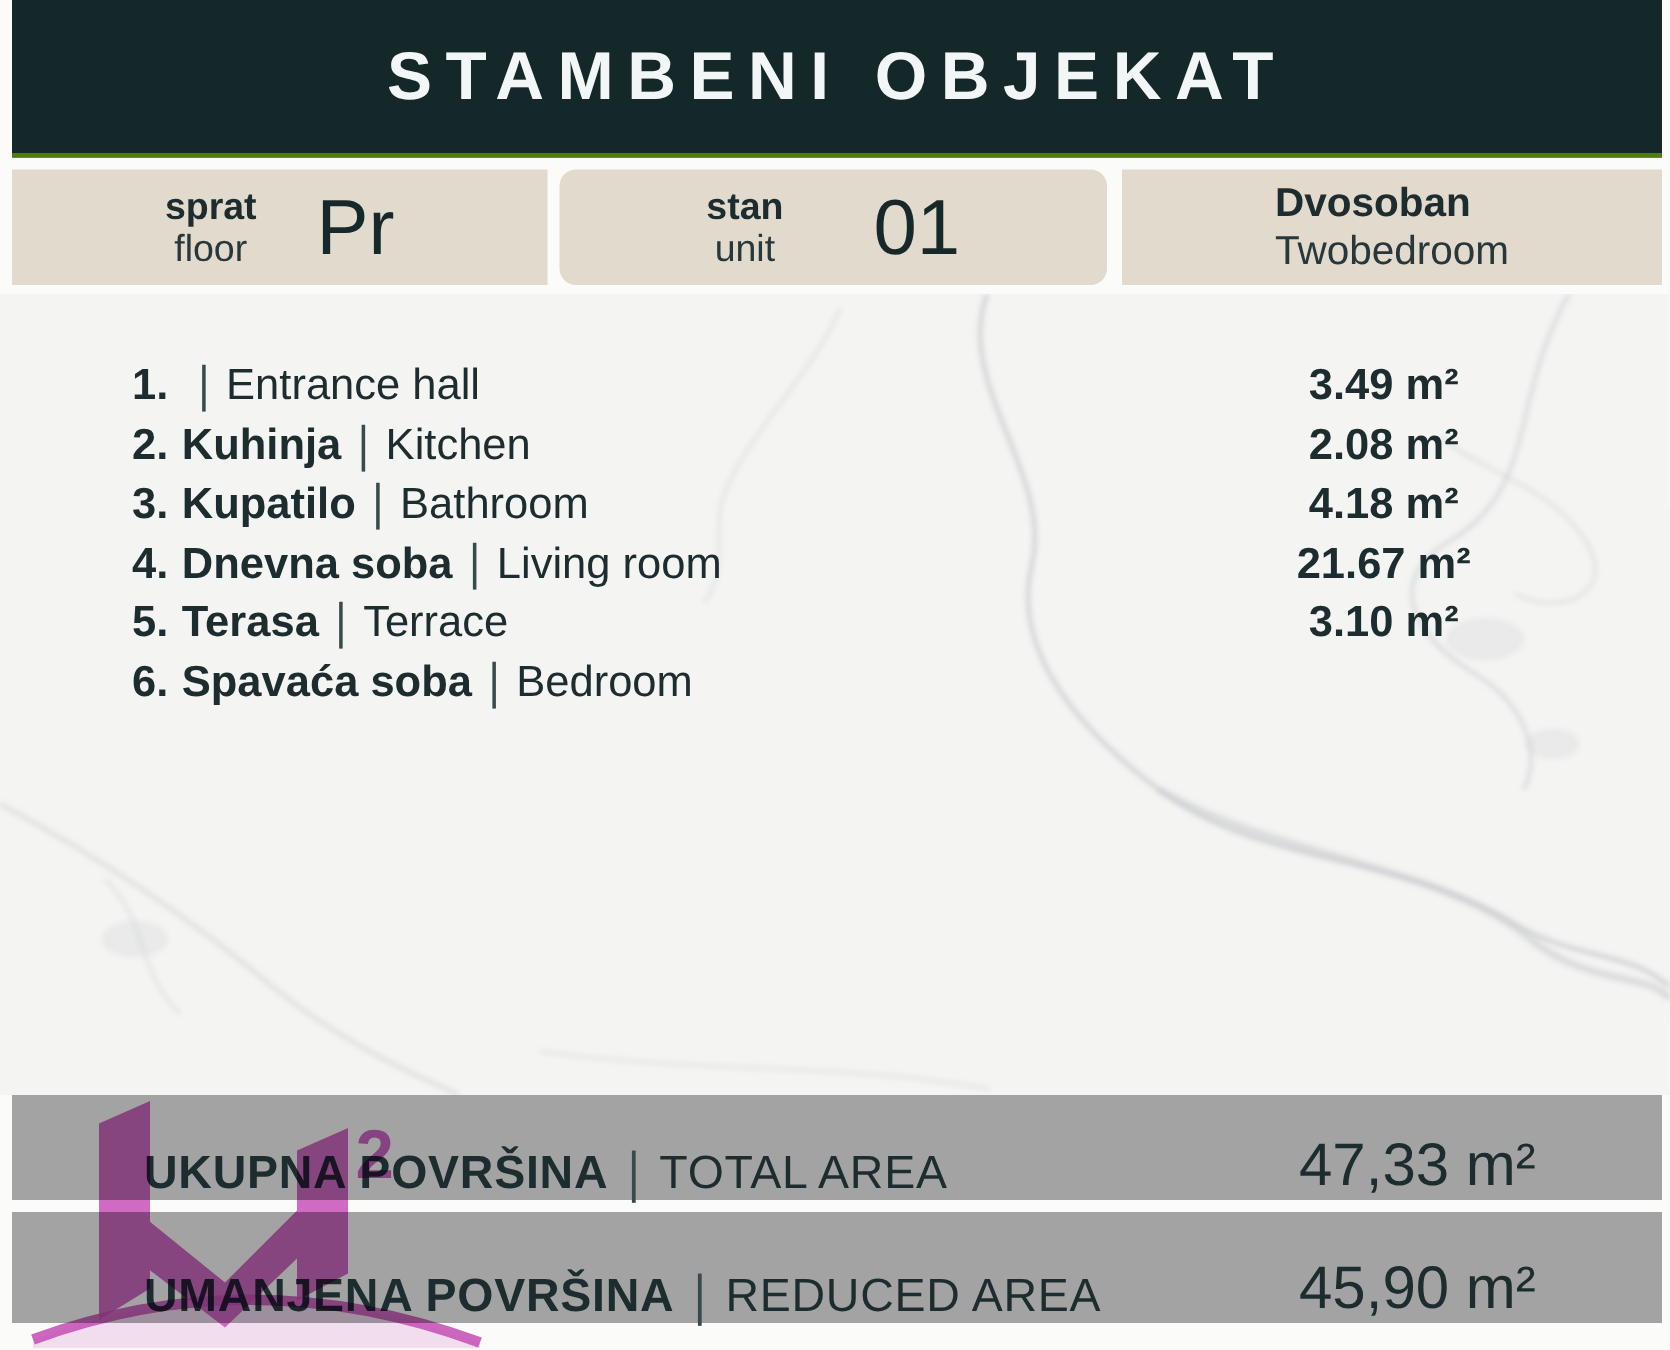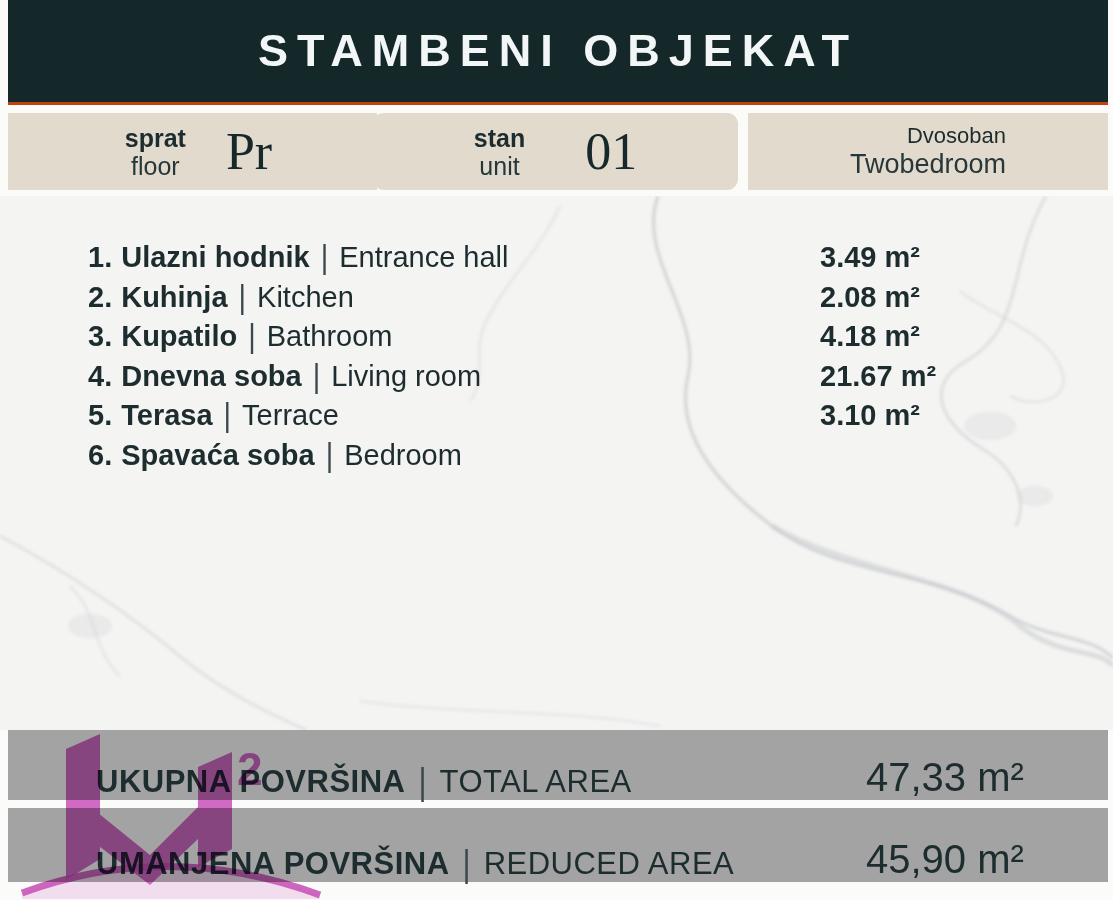--- a/index.html
+++ b/index.html
@@ -10,61 +10,61 @@
     color:#1d2c2e;
     overflow:hidden;
   }
   .page{position:relative;width:1113px;height:900px;}
 
   
   .topbar{
     position:absolute;left:8px;top:0;width:1100px;height:102px;
     background:#152829;
     display:flex;align-items:center;justify-content:center;
-    border-bottom:3px solid #c2410c;
+    border-bottom:3px solid #4d7c0f;
   }
   .topbar .title{
     color:#f3f6f6;font-size:45px;font-weight:bold;
     letter-spacing:9px;white-space:nowrap;
   }
 
   
   .info-box{
     position:absolute;top:113px;height:77px;
     background:#e1dacd;
     display:flex;align-items:center;justify-content:center;
   }
-  .box-floor{left:8px;width:357px;gap:40px;padding-left:12px;}
+  .box-floor{left:8px;width:357px;gap:40px;}
   .box-unit{left:373px;width:365px;gap:60px;border-radius:11px;}
   .box-type{left:748px;width:360px;}
   .lbl-stack{text-align:center;line-height:1.12;}
   .lbl-sr{font-weight:bold;font-size:25px;}
   .lbl-en{font-weight:normal;font-size:25px;color:#27373a;}
   .box-value{
-    font-family:Liberation Serif, serif;
+    font-family:Liberation Sans, sans-serif;
     font-size:52px;color:#17282a;line-height:1;
   }
-  .type-sr{font-weight:normal;font-size:22px;text-align:right;line-height:1.15;}
+  .type-sr{font-weight:bold;font-size:27px;text-align:left;line-height:1.15;}
   .type-en{font-weight:normal;font-size:27px;text-align:center;line-height:1.15;color:#27373a;}
 
   
   .marble{
     position:absolute;left:0;top:196px;width:1113px;height:534px;
     background:#f4f4f2;overflow:hidden;
   }
   .marble svg.veins{position:absolute;left:0;top:0;}
 
   .rooms{position:absolute;left:88px;top:42px;}
   .room-row{height:39.5px;display:flex;align-items:center;font-size:29px;white-space:nowrap;}
   .rnum{font-weight:bold;margin-right:9px;}
   .rname{font-weight:bold;}
   .rsep{font-weight:normal;color:#3a4a4c;margin:0 11px;transform:scaleY(1.15);}
   .ren{font-weight:normal;text-align:right;}
 
-  .areas{position:absolute;left:820px;top:42px;width:205px;}
+  .areas{position:absolute;left:820px;top:42px;width:205px;text-align:center;}
   .area-val{height:39.5px;line-height:39.5px;font-size:29px;font-weight:600;white-space:nowrap;}
 
   
   .total-row{
     position:absolute;left:8px;width:1100px;background:#a3a3a3;
     display:flex;align-items:flex-end;
   }
   .total-row.row1{top:730px;height:70px;}
   .total-row.row2{top:808px;height:74px;}
   .tlabel{display:flex;align-items:center;margin-left:88px;font-size:31px;white-space:nowrap;}
@@ -131,21 +131,20 @@
       <g fill="#d4d7d9" opacity="0.35" filter="url(#vblur)">
         <ellipse cx="990" cy="230" rx="26" ry="14"></ellipse>
         <ellipse cx="1035" cy="300" rx="18" ry="10"></ellipse>
         <ellipse cx="90" cy="430" rx="22" ry="12"></ellipse>
       </g>
     </svg>
 
     <div class="rooms">
       <div class="room-row">
         <span class="rnum">1.</span>
-        <span class="rname">Ulazni hodnik</span>
         <span class="rsep">|</span>
         <span class="ren">Entrance hall</span>
       </div>
       <div class="room-row">
         <span class="rnum">2.</span>
         <span class="rname">Kuhinja</span>
         <span class="rsep">|</span>
         <span class="ren">Kitchen</span>
       </div>
       <div class="room-row">

